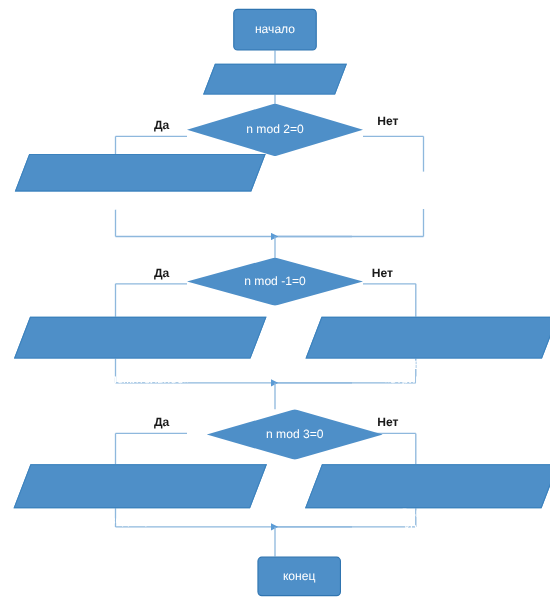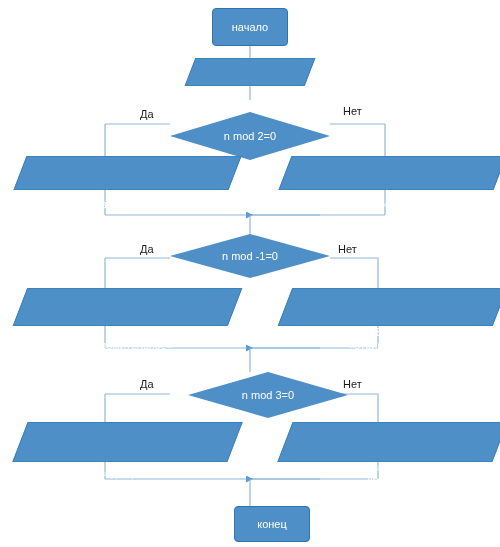--- a/index.html
+++ b/index.html
@@ -101,20 +101,21 @@
     justify-content: center;
     color: #ffffff;
     font-size: 11px;
   }
   .branch-label {
     position: absolute;
     color: #1a1a1a;
     font-size: 11px;
     z-index: 3;
     background: transparent;
+    font-weight: bold;
   }
 </style>
 </head>
 <body>
 
 <div id="flowchart">
 
   <svg id="connectors" viewBox="0 0 500 547" width="500" height="547">
     <defs>
       <marker id="arrL" markerWidth="7" markerHeight="7" refX="1" refY="3.5" orient="auto" markerUnits="userSpaceOnUse">
@@ -170,36 +171,32 @@
 
   <div class="node terminator" style="left:212px; top:8px; width:76px; height:38px;">
     <span>начало</span>
   </div>
 
   <div class="io-wrap" style="left:190px; top:58px; width:120px; height:28px;">
     <div class="io-shape"></div>
     <div class="io-label">Ввод n</div>
   </div>
 
-  <div class="decision-wrap" style="left:170px; top:112px; width:160px; height:48px;">
+  <div class="decision-wrap" style="left:170px; top:94px; width:160px; height:48px;">
     <div class="decision-shape"></div>
     <div class="decision-label">n mod 2=0</div>
   </div>
   <div class="branch-label" style="left:140px; top:108px;">Да</div>
   <div class="branch-label" style="left:343px; top:105px;">Нет</div>
 
-  <div class="io-wrap" style="left:20px; top:156px; width:215px; height:34px;">
+  <div class="io-wrap" style="left:20px; top:140px; width:215px; height:34px;">
     <div class="io-shape"></div>
     <div class="io-label">Вывод «четное»</div>
   </div>
 
-  <div class="io-wrap" style="left:285px; top:156px; width:215px; height:34px;">
-    <div class="io-shape"></div>
-    <div class="io-label">Вывод «нечетное»</div>
-  </div>
 
   <div class="decision-wrap" style="left:170px; top:234px; width:160px; height:44px;">
     <div class="decision-shape"></div>
     <div class="decision-label">n mod -1=0</div>
   </div>
   <div class="branch-label" style="left:140px; top:243px;">Да</div>
   <div class="branch-label" style="left:338px; top:243px;">Нет</div>
 
   <div class="io-wrap" style="left:20px; top:288px; width:215px; height:38px;">
     <div class="io-shape"></div>

